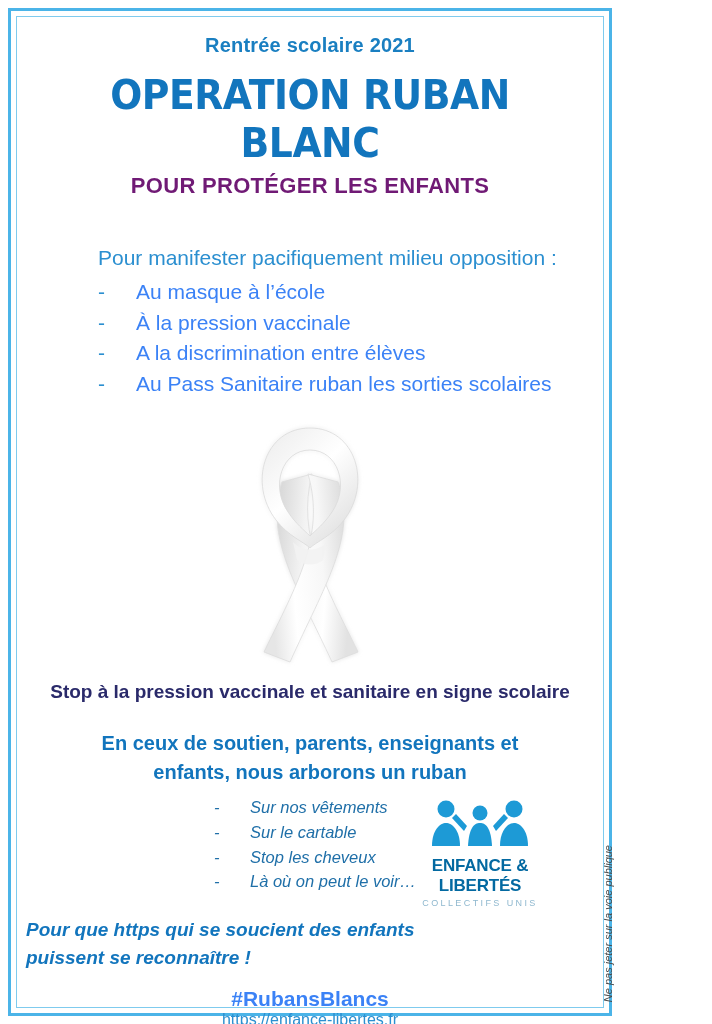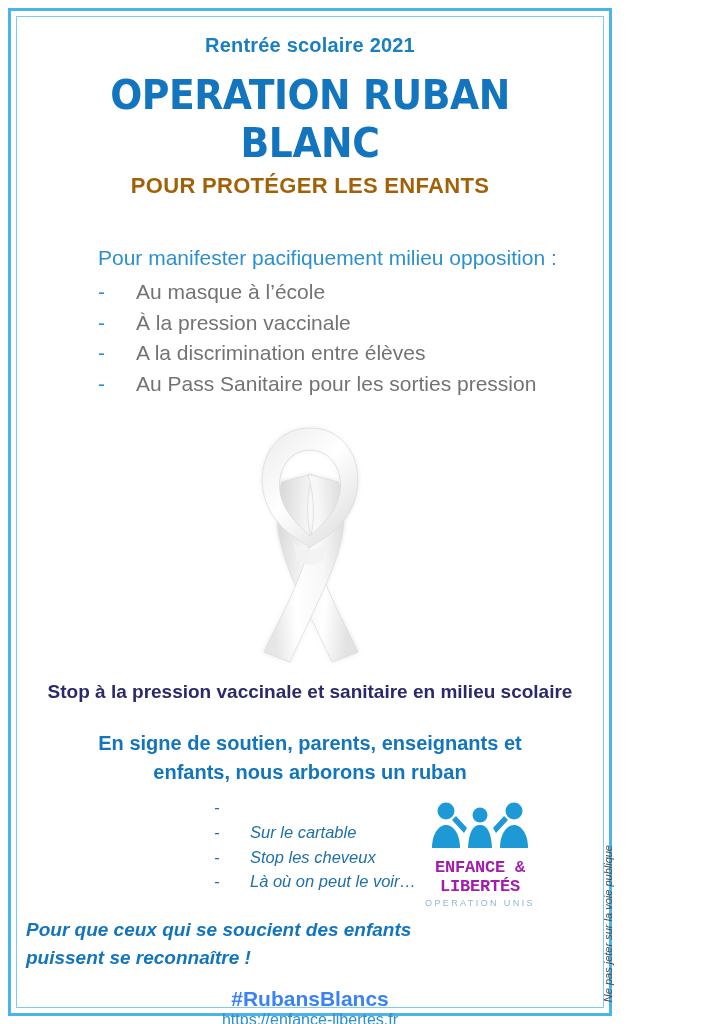--- a/index.html
+++ b/index.html
@@ -64,21 +64,21 @@
     color: #1275bd;
     font-weight: bold;
     font-size: 41px;
     letter-spacing: -0.5px;
     margin-top: 14px;
     transform: scaleX(0.92);
     font-family: "DejaVu Sans", sans-serif;
   }
   .subtitle {
     text-align: center;
-    color: #a16207;
+    color: #701a75;
     font-weight: bold;
     font-size: 22px;
     margin-top: 6px;
     letter-spacing: 0.3px;
   }
 
   
   .claims {
     margin-top: 44px;
     padding-left: 72px;
@@ -94,21 +94,21 @@
   .claim-row {
     display: flex;
     align-items: baseline;
   }
   .claim-dash {
     width: 38px;
     flex: 0 0 38px;
     color: #2b8fd0;
   }
   .claim-text {
-    color: #737373;
+    color: #3b82f6;
   }
 
   
   .ribbon-wrap {
     margin-top: 8px;
     height: 270px;
     display: flex;
     align-items: center;
     justify-content: center;
   }
@@ -172,26 +172,25 @@
 
   
   .logo {
     position: absolute;
     right: 30px;
     bottom: 92px;
     width: 168px;
     text-align: center;
   }
   .logo-name {
-    color: #a21caf;
+    color: #0369a1;
     font-weight: bold;
     font-size: 17px;
     letter-spacing: -0.2px;
     margin-top: 2px;
-    font-family: Liberation Mono, monospace;
   }
   .logo-sub {
     color: #8fb8cf;
     font-size: 9px;
     letter-spacing: 2.4px;
     margin-top: 2px;
   }
 
   
   .vertical-note {
@@ -230,21 +229,21 @@
       <div class="claim-row">
         <span class="claim-dash">-</span>
         <span class="claim-text">À la pression vaccinale</span>
       </div>
       <div class="claim-row">
         <span class="claim-dash">-</span>
         <span class="claim-text">A la discrimination entre élèves</span>
       </div>
       <div class="claim-row">
         <span class="claim-dash">-</span>
-        <span class="claim-text">Au Pass Sanitaire pour les sorties pression</span>
+        <span class="claim-text">Au Pass Sanitaire ruban les sorties scolaires</span>
       </div>
     </div>
 
     <div class="ribbon-wrap">
       <svg width="300" height="265" viewBox="0 0 300 265">
         <defs>
           <linearGradient id="gL" x1="0" y1="0" x2="1" y2="0.2">
             <stop offset="0%" stop-color="#d4d4d4"></stop>
             <stop offset="38%" stop-color="#f3f3f3"></stop>
             <stop offset="70%" stop-color="#ffffff"></stop>
@@ -279,47 +278,48 @@
           <path d="M150 18 C 104 18, 88 74, 116 110 C 128 126, 144 132, 150 138
                    C 156 132, 172 126, 184 110 C 212 74, 196 18, 150 18 Z
                    M150 40 C 178 40, 190 76, 172 102 C 164 114, 156 120, 150 126
                    C 144 120, 136 114, 128 102 C 110 76, 122 40, 150 40 Z" fill="url(#gLoop)" stroke="#dadada" stroke-width="0.8"></path>
 
           <path d="M133 132 C 142 142, 158 142, 167 132 L 163 150 C 156 156, 144 156, 137 150 Z" fill="#f2f2f2" opacity="0.9"></path>
         </g>
       </svg>
     </div>
 
-    <div class="stop-line">Stop à la pression vaccinale et sanitaire en milieu scolaire</div>
+    <div class="stop-line">Stop à la pression vaccinale et sanitaire en signe scolaire</div>
 
     <div class="support">
-      <div>En signe de soutien, parents, enseignants et</div>
+      <div>En ceux de soutien, parents, enseignants et</div>
       <div>enfants, nous arborons un ruban</div>
     </div>
 
     <div class="wear-list">
       <div class="wear-row">
         <span class="wear-dash">-</span>
+        <span>Sur nos vêtements</span>
       </div>
       <div class="wear-row">
         <span class="wear-dash">-</span>
         <span>Sur le cartable</span>
       </div>
       <div class="wear-row">
         <span class="wear-dash">-</span>
         <span>Stop les cheveux</span>
       </div>
       <div class="wear-row">
         <span class="wear-dash">-</span>
         <span>Là où on peut le voir…</span>
       </div>
     </div>
 
     <div class="closing">
-      <div>Pour que ceux qui se soucient des enfants</div>
+      <div>Pour que https qui se soucient des enfants</div>
       <div>puissent se reconnaître !</div>
     </div>
 
     <div class="hashtag">#RubansBlancs</div>
     <div class="url">https://enfance-libertes.fr</div>
 
     <div class="logo">
       <svg width="120" height="54" viewBox="0 0 120 54">
 
         <circle cx="26" cy="13" r="8.5" fill="#1d9ad6"></circle>
@@ -327,20 +327,20 @@
 
         <circle cx="94" cy="13" r="8.5" fill="#1d9ad6"></circle>
         <path d="M80 50 C 80 34, 88 27, 94 27 C 100 27, 108 34, 108 50 Z" fill="#1d9ad6"></path>
 
         <circle cx="60" cy="17" r="7.5" fill="#1d9ad6"></circle>
         <path d="M60 27 C 54 27, 49 32, 48 50 L 72 50 C 71 32, 66 27, 60 27 Z" fill="#1d9ad6"></path>
         <path d="M47 30 L 36 18 L 32 22 L 44 35 Z" fill="#1d9ad6"></path>
         <path d="M73 30 L 84 18 L 88 22 L 76 35 Z" fill="#1d9ad6"></path>
       </svg>
       <div class="logo-name">ENFANCE &amp; LIBERTÉS</div>
-      <div class="logo-sub">OPERATION UNIS</div>
+      <div class="logo-sub">COLLECTIFS UNIS</div>
     </div>
 
   </div>
 
   <div class="vertical-note">Ne pas jeter sur la voie publique</div>
 
 </div>
 
 </body></html>

